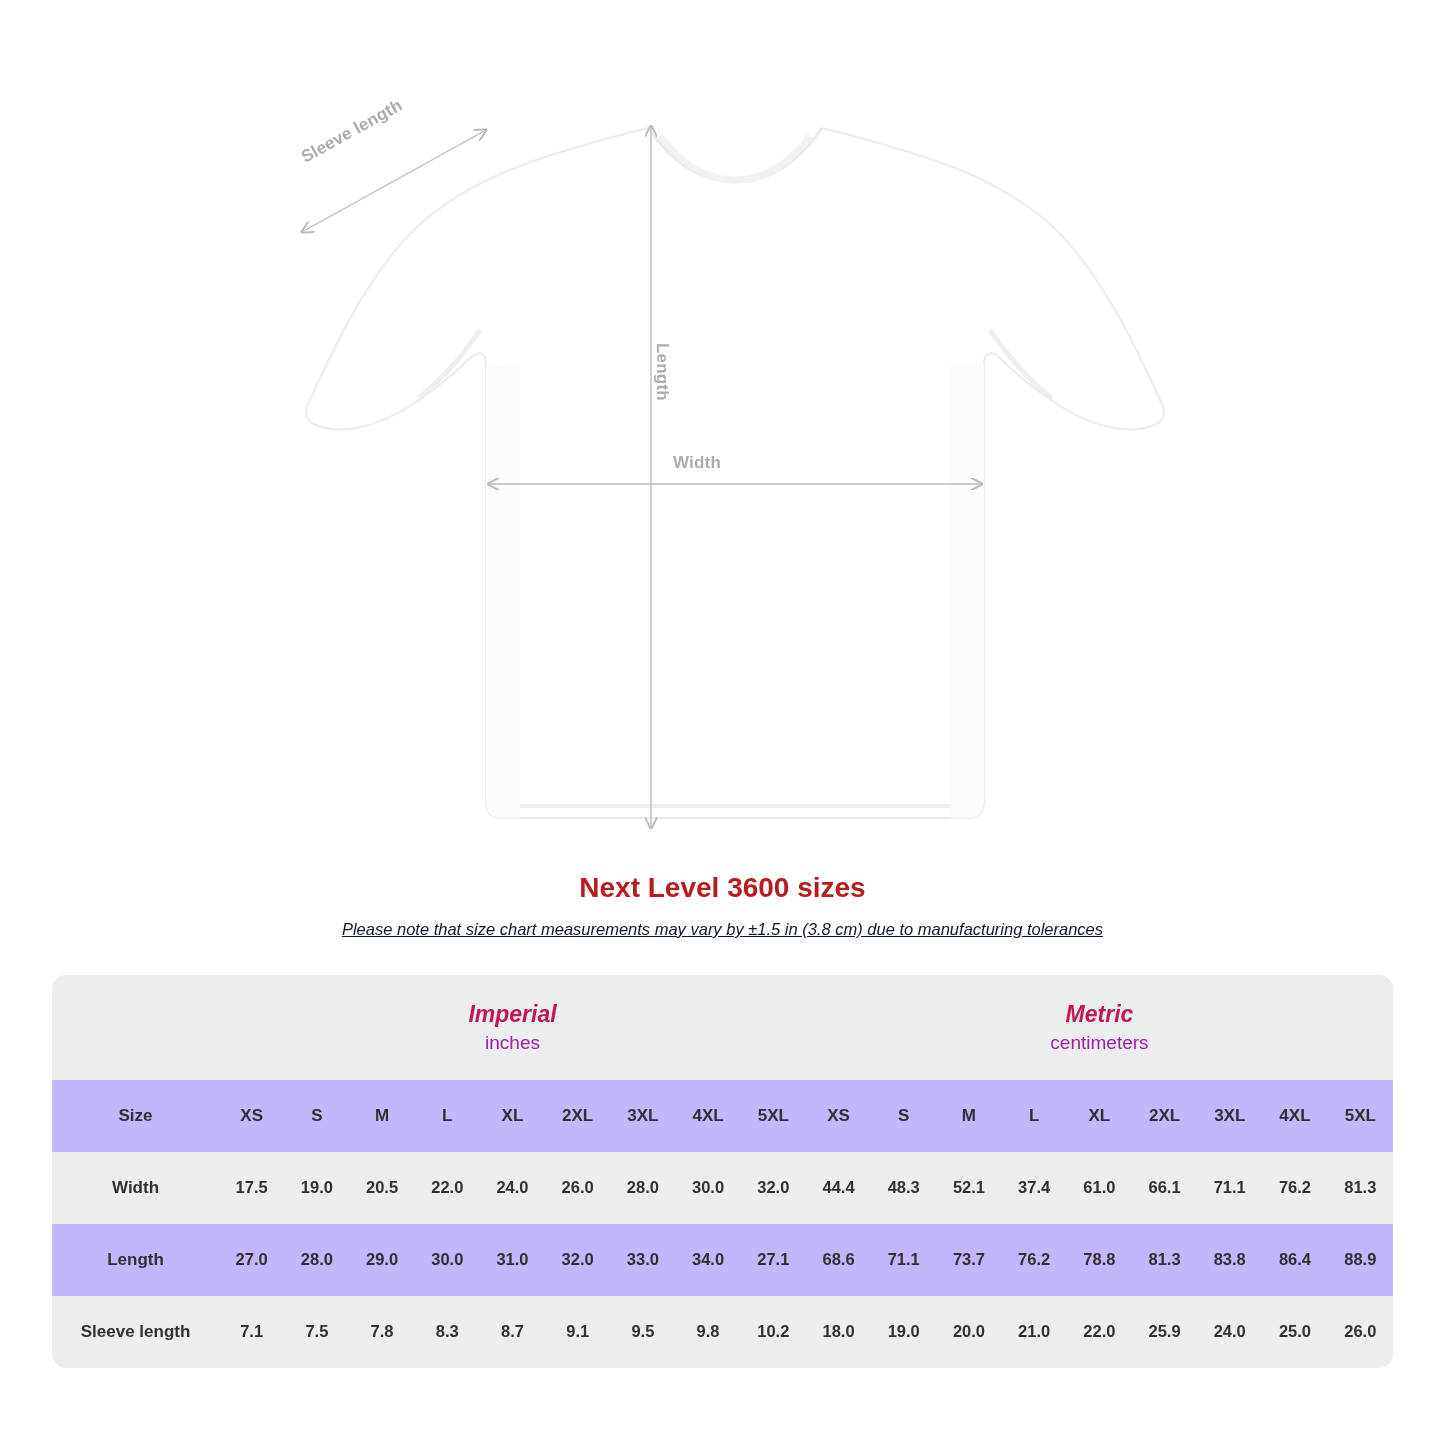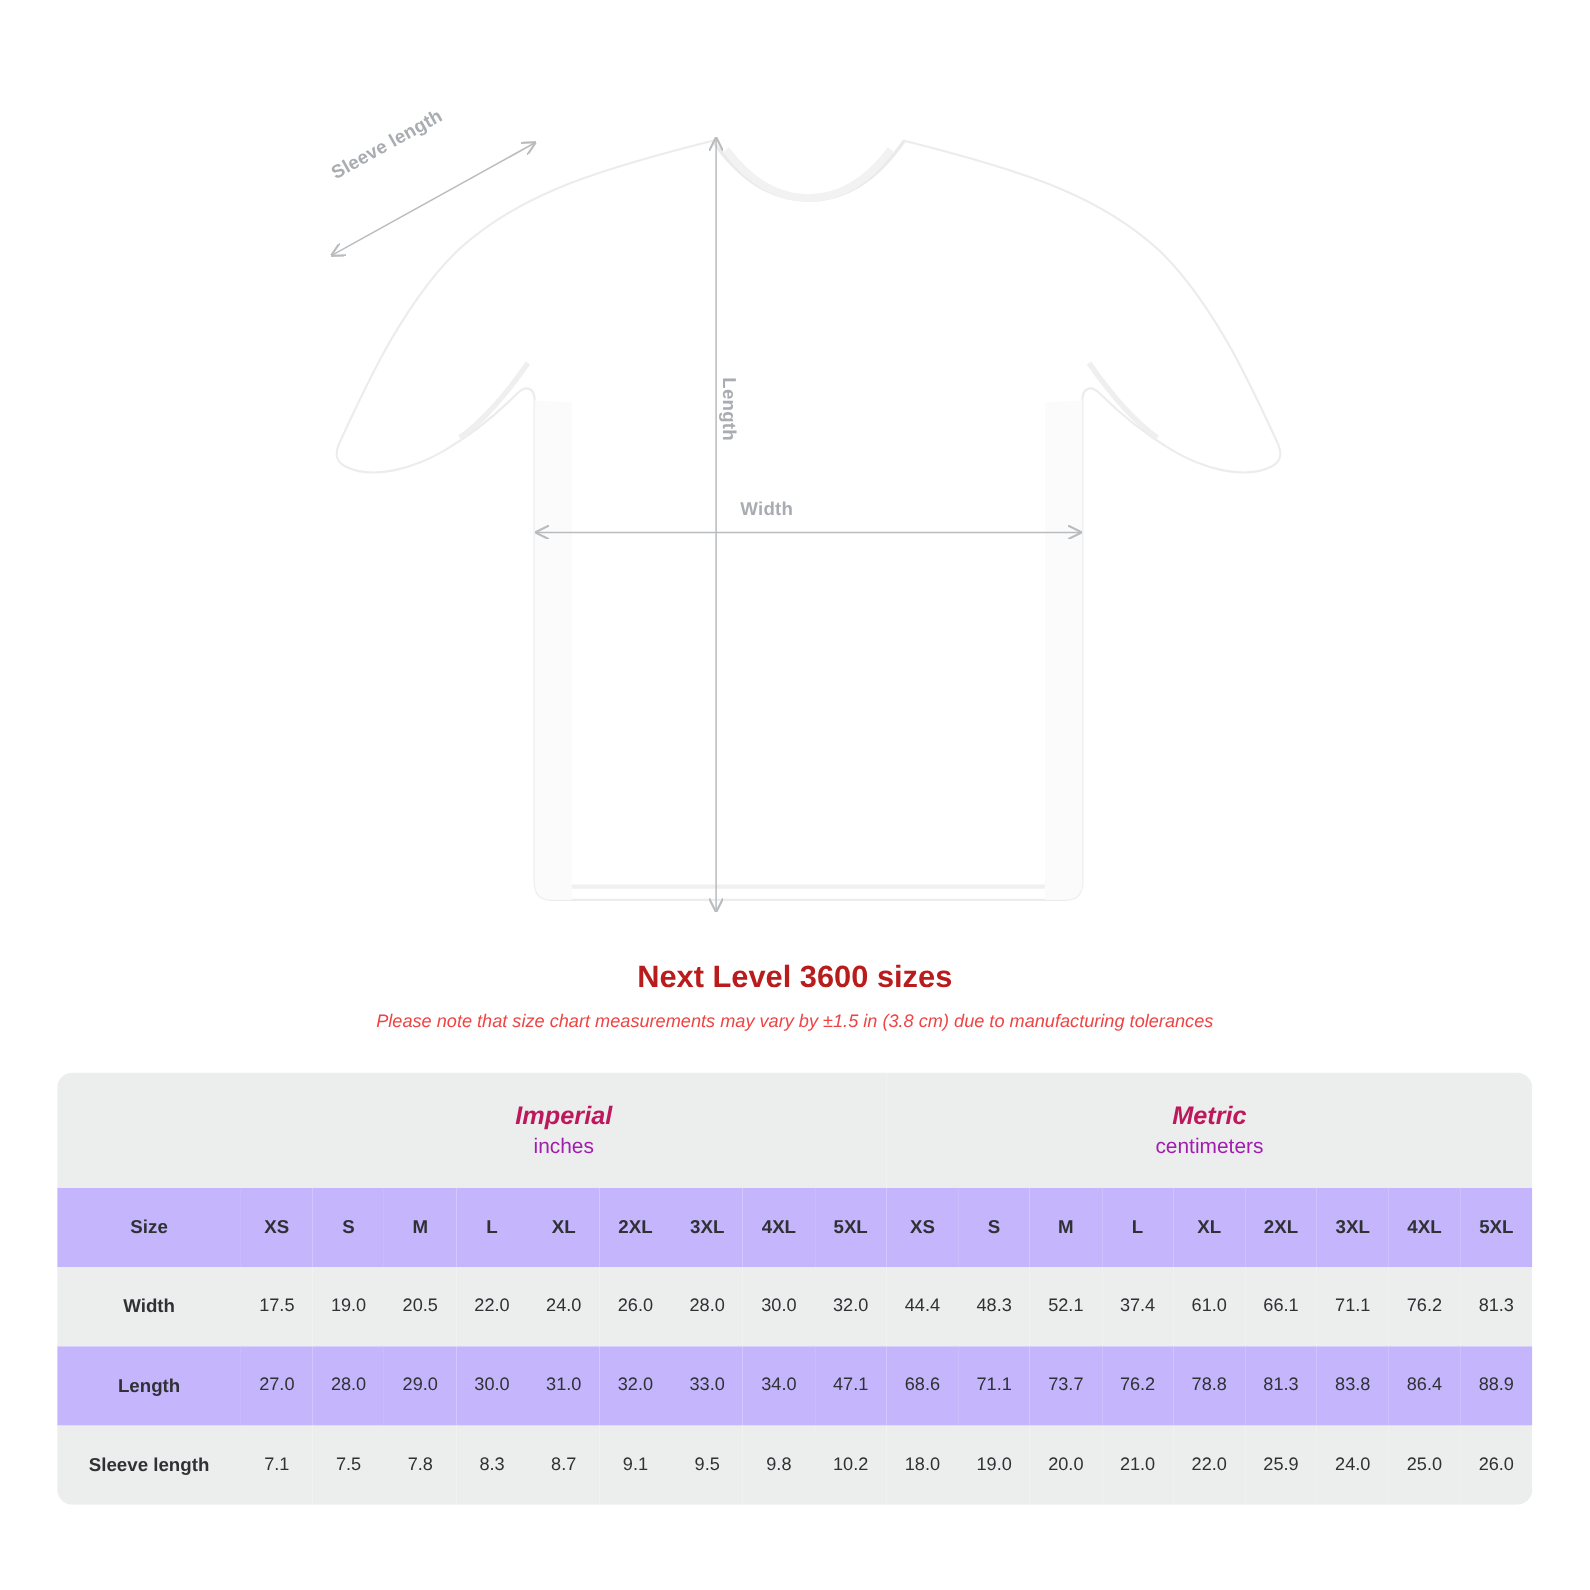--- a/index.html
+++ b/index.html
@@ -59,22 +59,23 @@
   }
   #chart-title {
     font-size: 28px;
     font-weight: bold;
     color: #b91c1c;
     margin: 0 0 16px 0;
   }
   #chart-note {
     font-size: 16.5px;
     font-style: italic;
-    color: #ef4444;
+    color: #0f172a;
     margin: 0;
+    text-decoration: underline;
   }
 
   
   #table-wrap {
     margin: 36px 52px 0 52px;
     border-radius: 14px;
     overflow: hidden;
   }
   table {
     border-collapse: collapse;
@@ -110,21 +111,21 @@
     font-weight: bold;
     padding: 26px 0;
     font-size: 17px;
   }
   .rowlabel {
     font-weight: bold;
     font-size: 17px;
     padding: 26px 0;
     color: #2f3133;
   }
-  .datacell { padding: 26px 0; }
+  .datacell { padding: 26px 0; font-weight: bold; }
   .col-label { width: 167px; }
   .col-d { width: 65.2px; }
 </style>
 </head>
 <body>
 
 <div id="page">
 
   <div id="illustration">
     <svg id="shirt-svg" width="1445" height="860" viewBox="0 0 1445 860">
@@ -278,21 +279,21 @@
         <tr class="row-band-light">
           <td class="rowlabel">Length</td>
           <td class="datacell">27.0</td>
           <td class="datacell">28.0</td>
           <td class="datacell">29.0</td>
           <td class="datacell">30.0</td>
           <td class="datacell">31.0</td>
           <td class="datacell">32.0</td>
           <td class="datacell">33.0</td>
           <td class="datacell">34.0</td>
-          <td class="datacell">47.1</td>
+          <td class="datacell">27.1</td>
           <td class="datacell">68.6</td>
           <td class="datacell">71.1</td>
           <td class="datacell">73.7</td>
           <td class="datacell">76.2</td>
           <td class="datacell">78.8</td>
           <td class="datacell">81.3</td>
           <td class="datacell">83.8</td>
           <td class="datacell">86.4</td>
           <td class="datacell">88.9</td>
         </tr>

